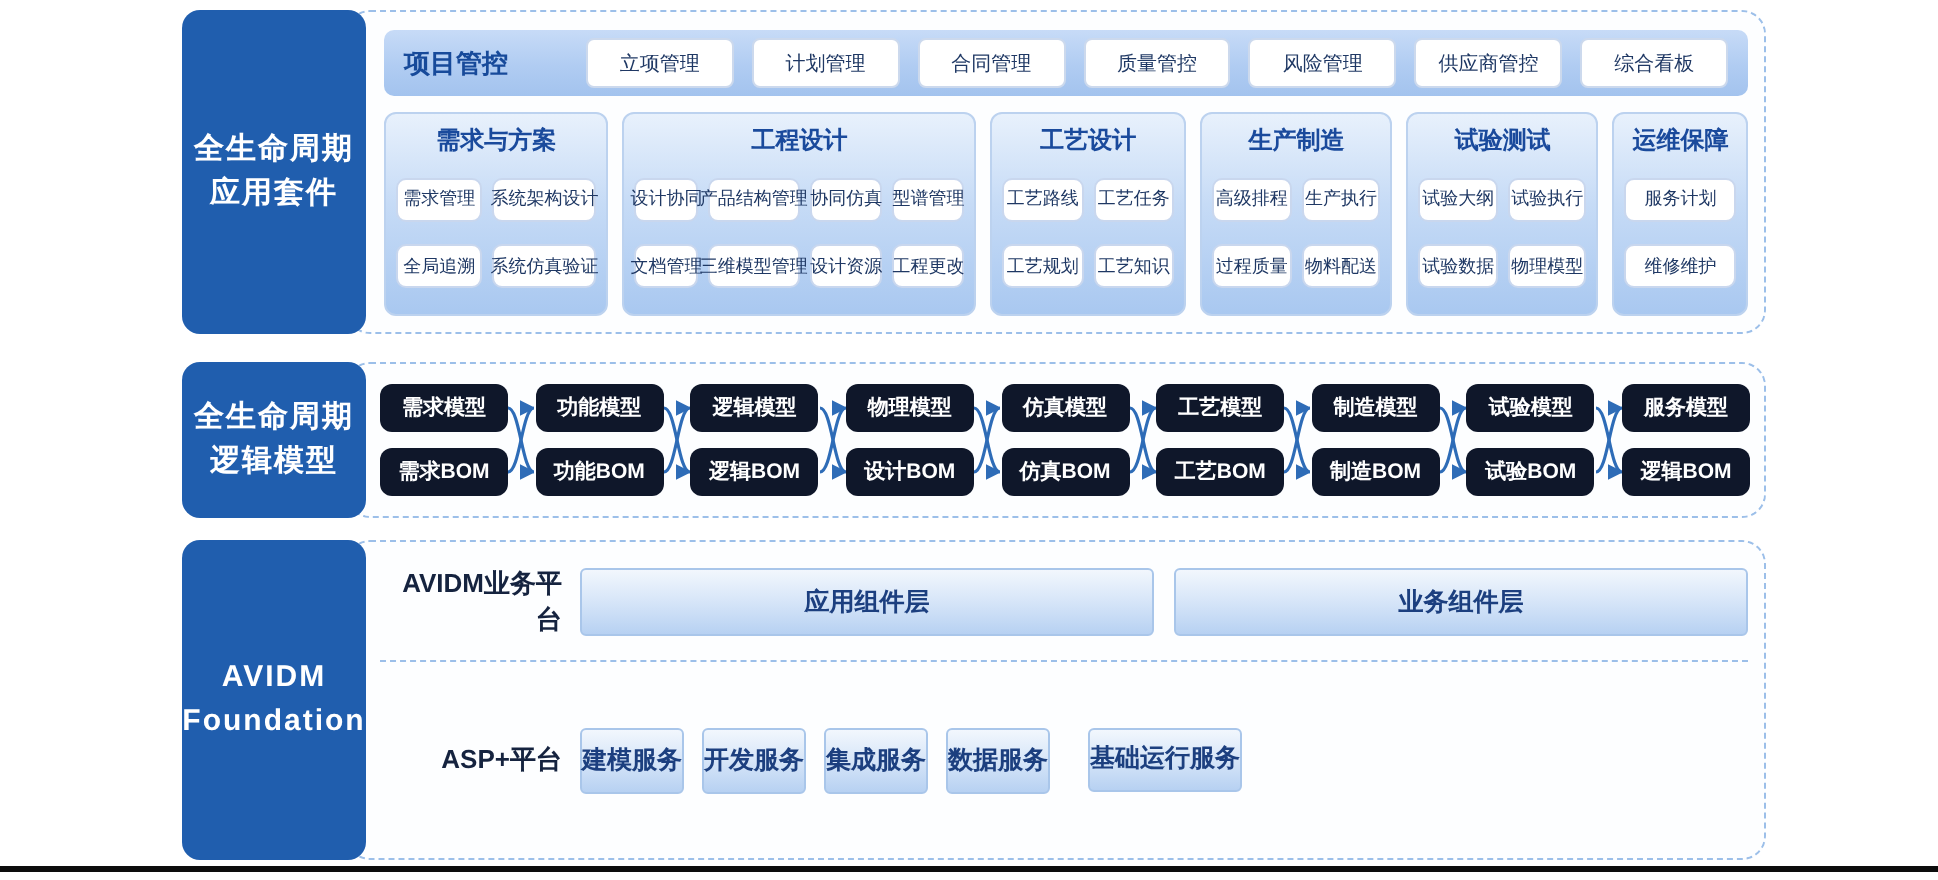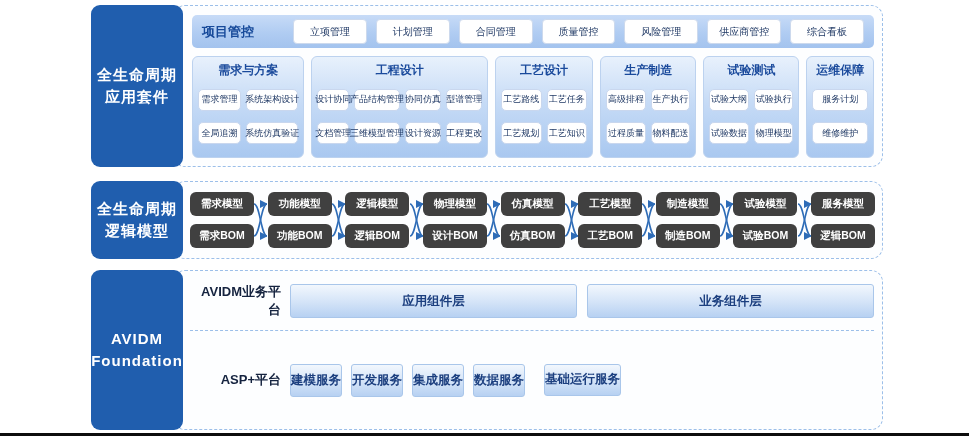--- a/index.html
+++ b/index.html
@@ -49,21 +49,21 @@
     background:#ffffff;border:1px solid #c9d7ee;border-radius:5px;color:#1f3864;
     font-size:9px;display:flex;align-items:center;justify-content:center;
     white-space:nowrap;padding:0 1px;min-width:0;
   }
 
   
   #sec-thread .panel-wrap{padding:8px 7px 8px 16px;display:flex;align-items:center;}
   .chain{flex:1;display:flex;align-items:center;justify-content:space-between;}
   .pair{width:64px;flex:none;display:flex;flex-direction:column;gap:8px;}
   .mbox{
-    height:24px;background:#404040;border-radius:6px;color:#ffffff;font-weight:bold;
+    height:24px;background:#0f172a;border-radius:6px;color:#ffffff;font-weight:bold;
     font-size:10.5px;display:flex;align-items:center;justify-content:center;white-space:nowrap;
   }
   .conn{width:13px;height:60px;flex:none;}
   .conn path{stroke:#2e6cb7;stroke-width:1.6;fill:none;}
 
   
   #sec-foundation .panel-wrap{padding:13px 8px 12px 16px;display:flex;flex-direction:column;}
   .f-row1{display:flex;align-items:center;height:34px;flex:none;}
   .f-label{width:100px;flex:none;text-align:right;padding-right:9px;font-size:13px;font-weight:bold;color:#15233f;box-sizing:border-box;}
   .f-bars{flex:1;display:flex;gap:10px;height:100%;}

